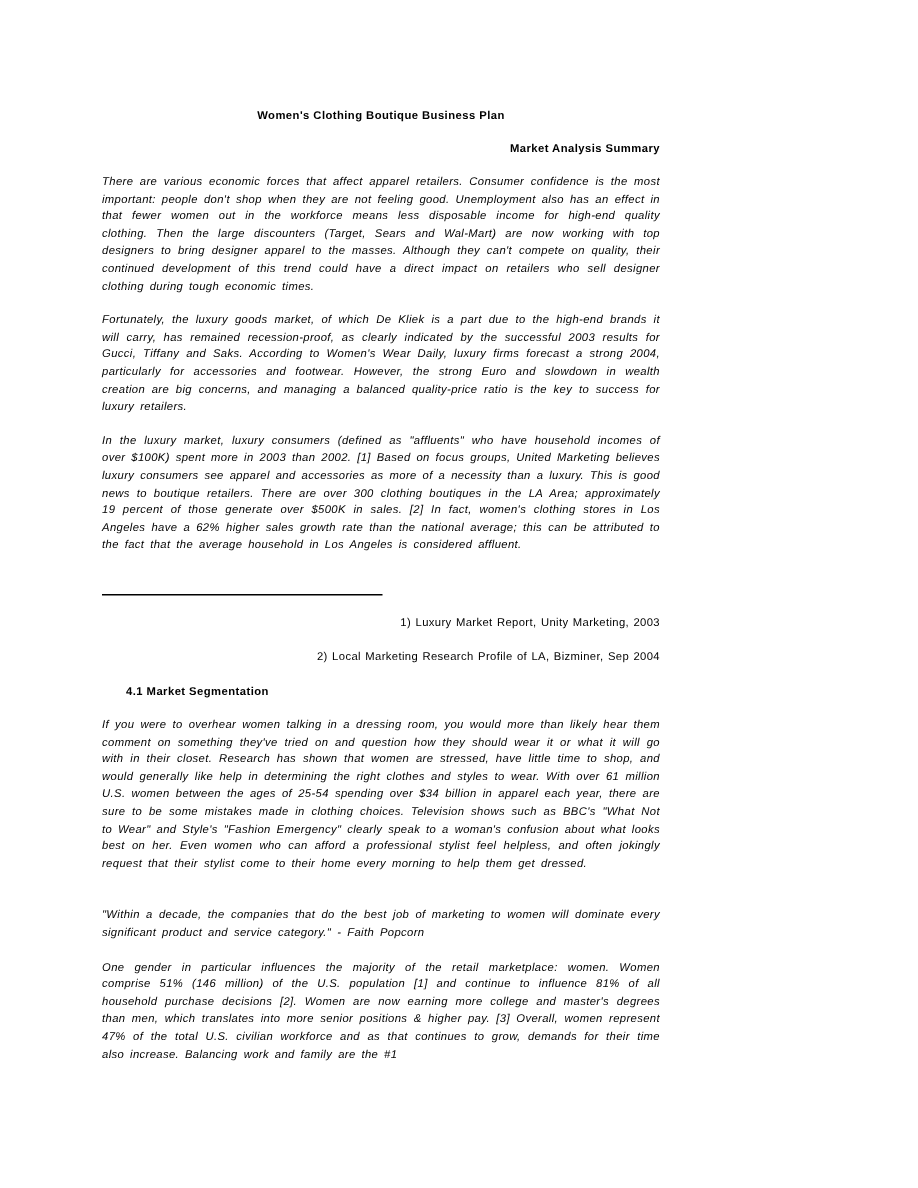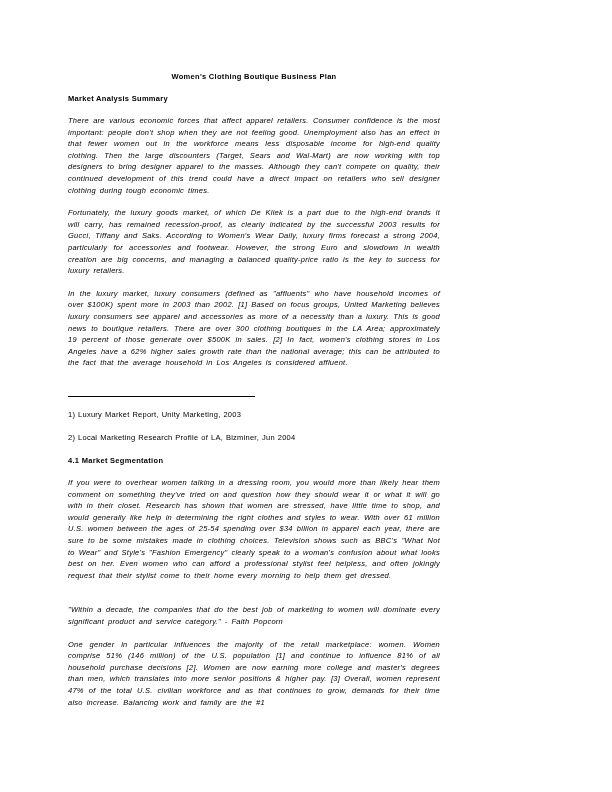--- a/index.html
+++ b/index.html
@@ -23,20 +23,21 @@
     font-weight: bold;
     text-align: center;
     letter-spacing: 0.3px;
     margin: 6px 0 0 0;
   }
   .doc-heading {
     font-size: 7.5px;
     font-weight: bold;
     letter-spacing: 0.3px;
     margin: 13px 0 0 0;
+    text-align: right;
   }
   .doc-para {
     font-size: 7.5px;
     font-weight: 500;
     line-height: 11.6px;
     text-align: justify;
     word-spacing: 1.6px;
     letter-spacing: 0.25px;
     margin: 11px 0 0 0;
     font-style: italic;
@@ -48,28 +49,28 @@
     border: none;
     border-top: 1px solid #000000;
     width: 187px;
     margin: 27px 0 0 0;
   }
   .footnote-line {
     font-size: 7.5px;
     line-height: 11.6px;
     letter-spacing: 0.25px;
     margin: 12px 0 0 0;
-    text-align: left;
+    text-align: right;
     word-spacing: 0.6px;
   }
   .section-ref {
     font-size: 7.5px;
     font-weight: bold;
     letter-spacing: 0.3px;
-    margin: 12px 0 0 0;
+    margin: 12px 0 0 16px;
   }
   .quote-para {
     margin-top: 23px;
   }
 </style>
 </head>
 <body>
 
 <div class="page">
 
@@ -80,21 +81,21 @@
   <p class="doc-para first-after-heading">There are various economic forces that affect apparel retailers. Consumer confidence is the most important: people don't shop when they are not feeling good. Unemployment also has an effect in that fewer women out in the workforce means less disposable income for high-end quality clothing. Then the large discounters (Target, Sears and Wal-Mart) are now working with top designers to bring designer apparel to the masses. Although they can't compete on quality, their continued development of this trend could have a direct impact on retailers who sell designer clothing during tough economic times.</p>
 
   <p class="doc-para">Fortunately, the luxury goods market, of which De Kliek is a part due to the high-end brands it will carry, has remained recession-proof, as clearly indicated by the successful 2003 results for Gucci, Tiffany and Saks. According to Women's Wear Daily, luxury firms forecast a strong 2004, particularly for accessories and footwear. However, the strong Euro and slowdown in wealth creation are big concerns, and managing a balanced quality-price ratio is the key to success for luxury retailers.</p>
 
   <p class="doc-para">In the luxury market, luxury consumers (defined as "affluents" who have household incomes of over $100K) spent more in 2003 than 2002. [1] Based on focus groups, United Marketing believes luxury consumers see apparel and accessories as more of a necessity than a luxury. This is good news to boutique retailers. There are over 300 clothing boutiques in the LA Area; approximately 19 percent of those generate over $500K in sales. [2] In fact, women's clothing stores in Los Angeles have a 62% higher sales growth rate than the national average; this can be attributed to the fact that the average household in Los Angeles is considered affluent.</p>
 
   <hr class="footnote-rule">
 
   <p class="footnote-line">1) Luxury Market Report, Unity Marketing, 2003</p>
 
-  <p class="footnote-line">2) Local Marketing Research Profile of LA, Bizminer, Jun 2004</p>
+  <p class="footnote-line">2) Local Marketing Research Profile of LA, Bizminer, Sep 2004</p>
 
   <div class="section-ref">4.1 Market Segmentation</div>
 
 
   <p class="doc-para first-after-heading">If you were to overhear women talking in a dressing room, you would more than likely hear them comment on something they've tried on and question how they should wear it or what it will go with in their closet. Research has shown that women are stressed, have little time to shop, and would generally like help in determining the right clothes and styles to wear. With over 61 million U.S. women between the ages of 25-54 spending over $34 billion in apparel each year, there are sure to be some mistakes made in clothing choices. Television shows such as BBC's "What Not to Wear" and Style's "Fashion Emergency" clearly speak to a woman's confusion about what looks best on her. Even women who can afford a professional stylist feel helpless, and often jokingly request that their stylist come to their home every morning to help them get dressed.</p>
 
   <p class="doc-para quote-para">"Within a decade, the companies that do the best job of marketing to women will dominate every significant product and service category." - Faith Popcorn</p>
 
   <p class="doc-para">One gender in particular influences the majority of the retail marketplace: women. Women comprise 51% (146 million) of the U.S. population [1] and continue to influence 81% of all household purchase decisions [2]. Women are now earning more college and master's degrees than men, which translates into more senior positions &amp; higher pay. [3] Overall, women represent 47% of the total U.S. civilian workforce and as that continues to grow, demands for their time also increase. Balancing work and family are the #1</p>
 

